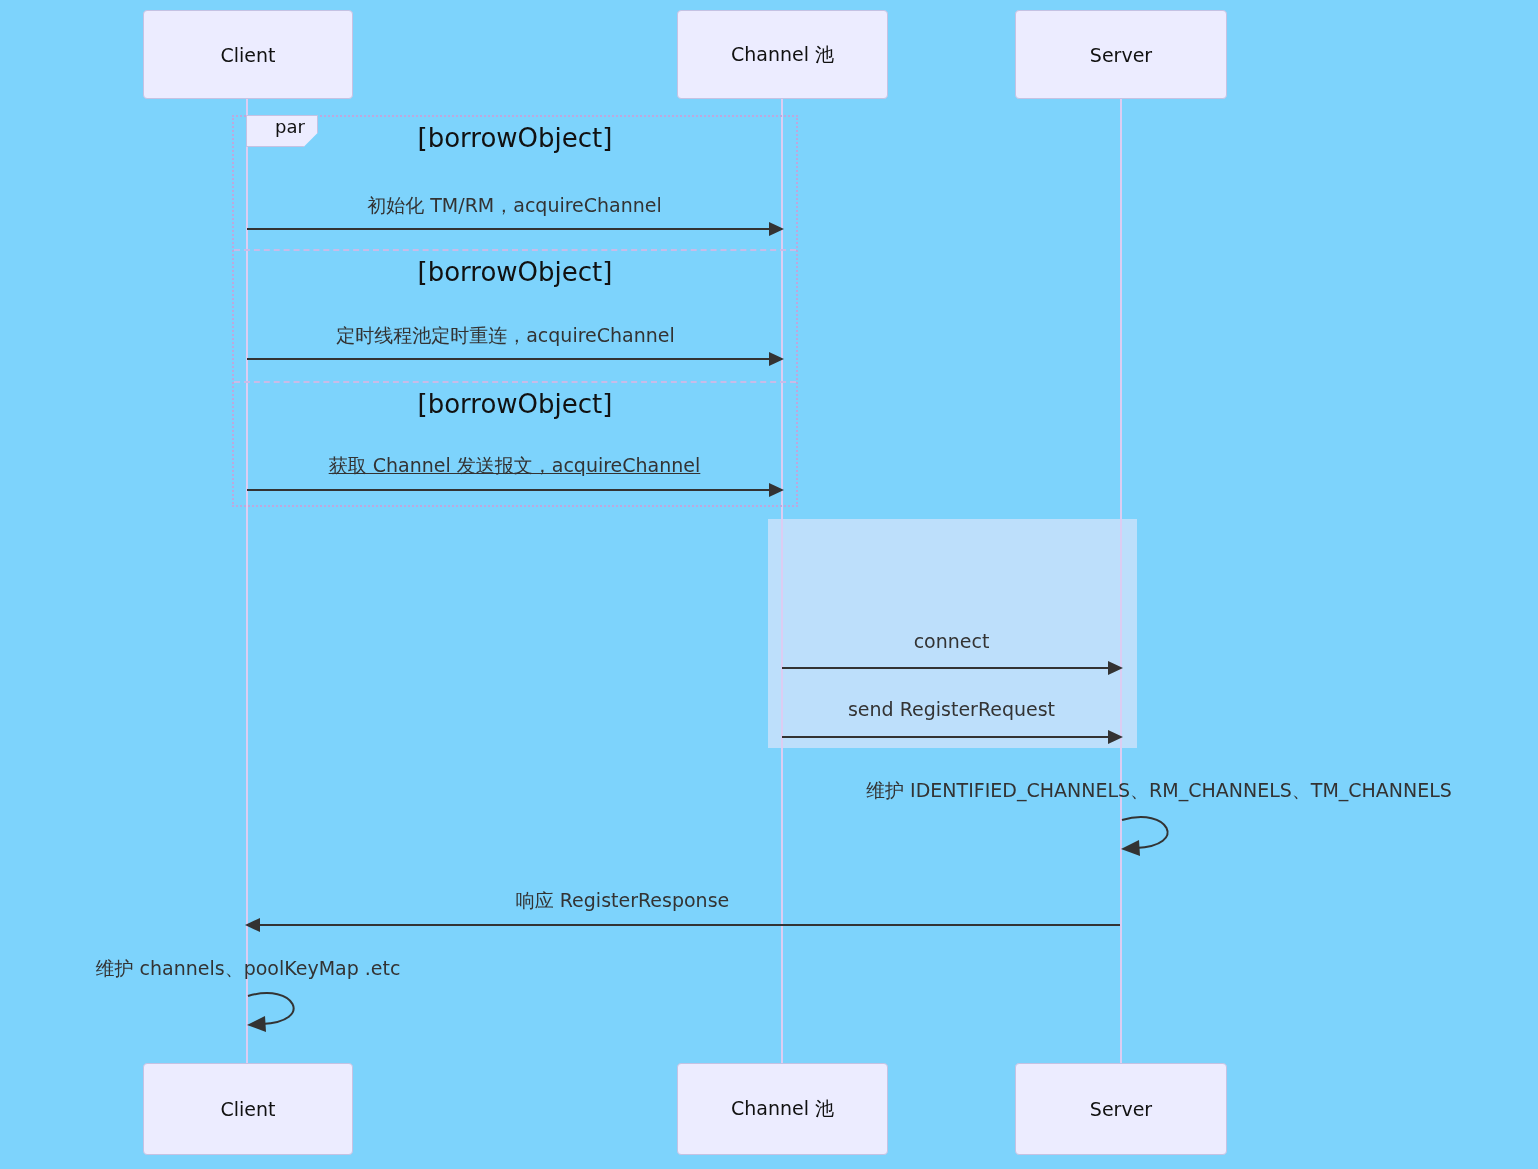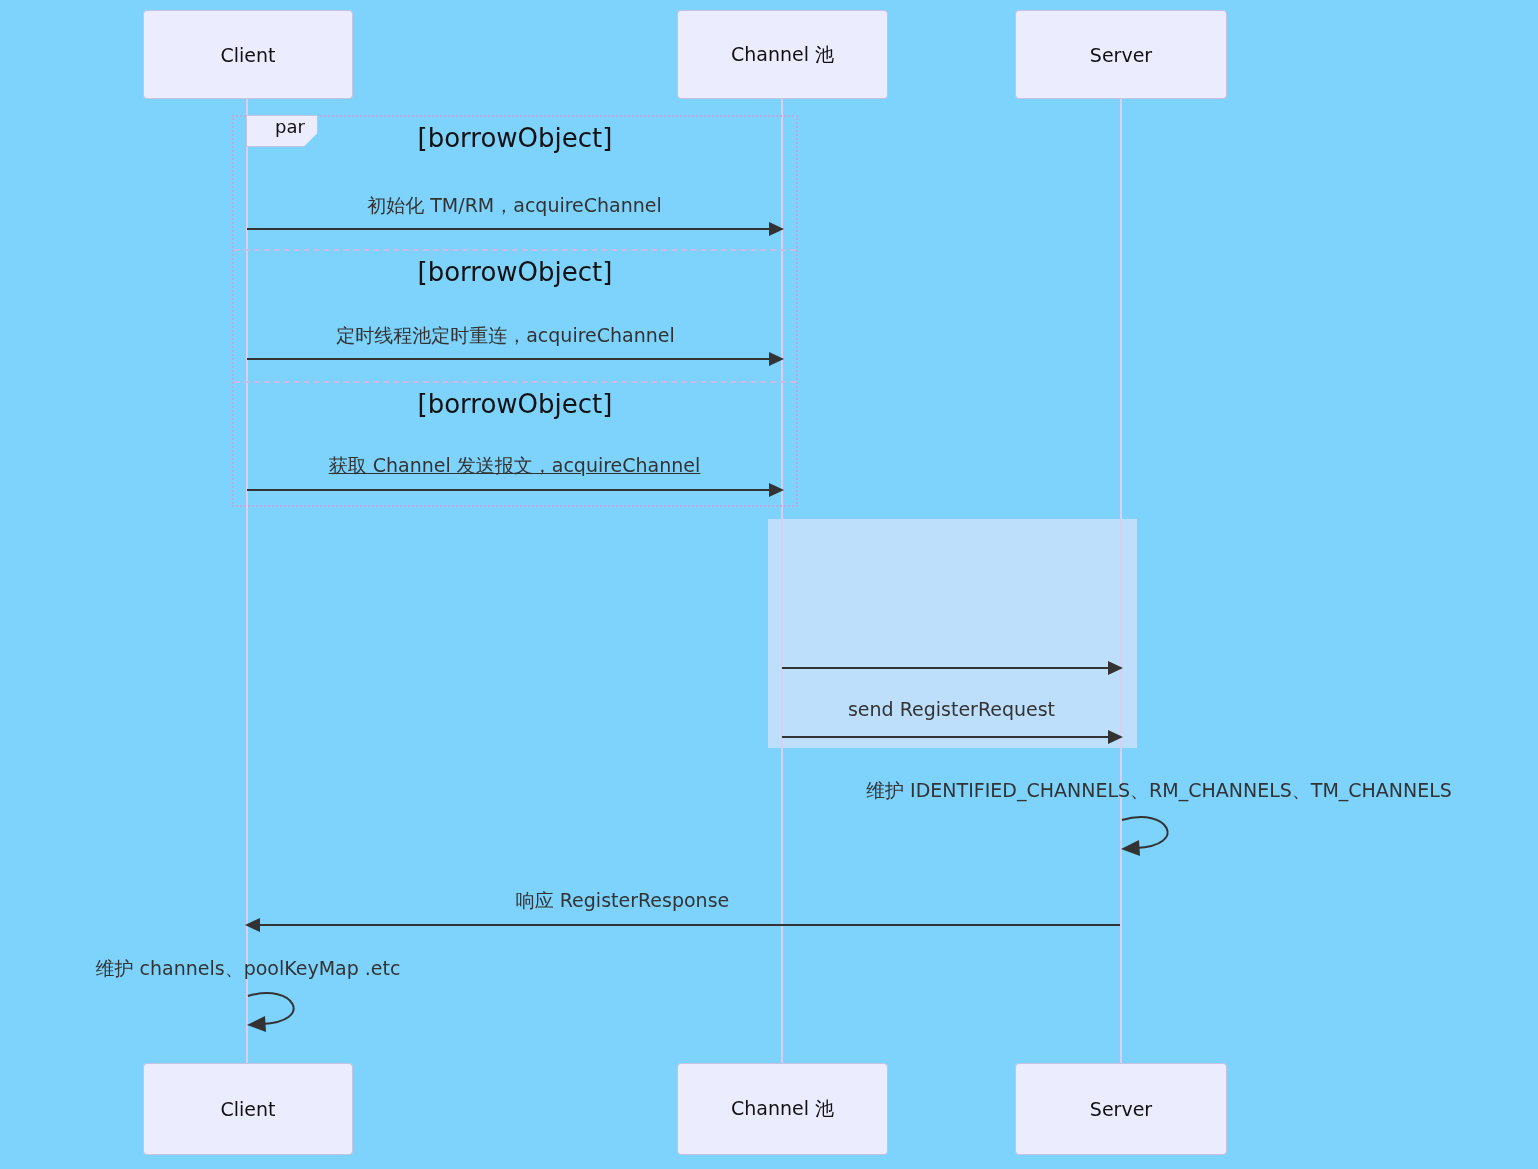--- a/index.html
+++ b/index.html
@@ -151,20 +151,21 @@
   <div class="msg-line" style="left:247px; top:358px; width:535px;">
     <div class="head-right"></div>
   </div>
 
   <div class="msg-text" style="left:247px; top:453px; width:535px;text-decoration:underline;">获取 Channel 发送报文，acquireChannel</div>
   <div class="msg-line" style="left:247px; top:489px; width:535px;">
     <div class="head-right"></div>
   </div>
 
 
+  <div class="msg-text" style="left:782px; top:630px; width:339px;">connect</div>
   <div class="msg-line" style="left:782px; top:667px; width:339px;">
     <div class="head-right"></div>
   </div>
 
   <div class="msg-text" style="left:782px; top:698px; width:339px;">send RegisterRequest</div>
   <div class="msg-line" style="left:782px; top:736px; width:339px;">
     <div class="head-right"></div>
   </div>
 
   <div class="msg-text" style="left:849px; top:778px; width:620px;">维护 IDENTIFIED_CHANNELS、RM_CHANNELS、TM_CHANNELS</div>

